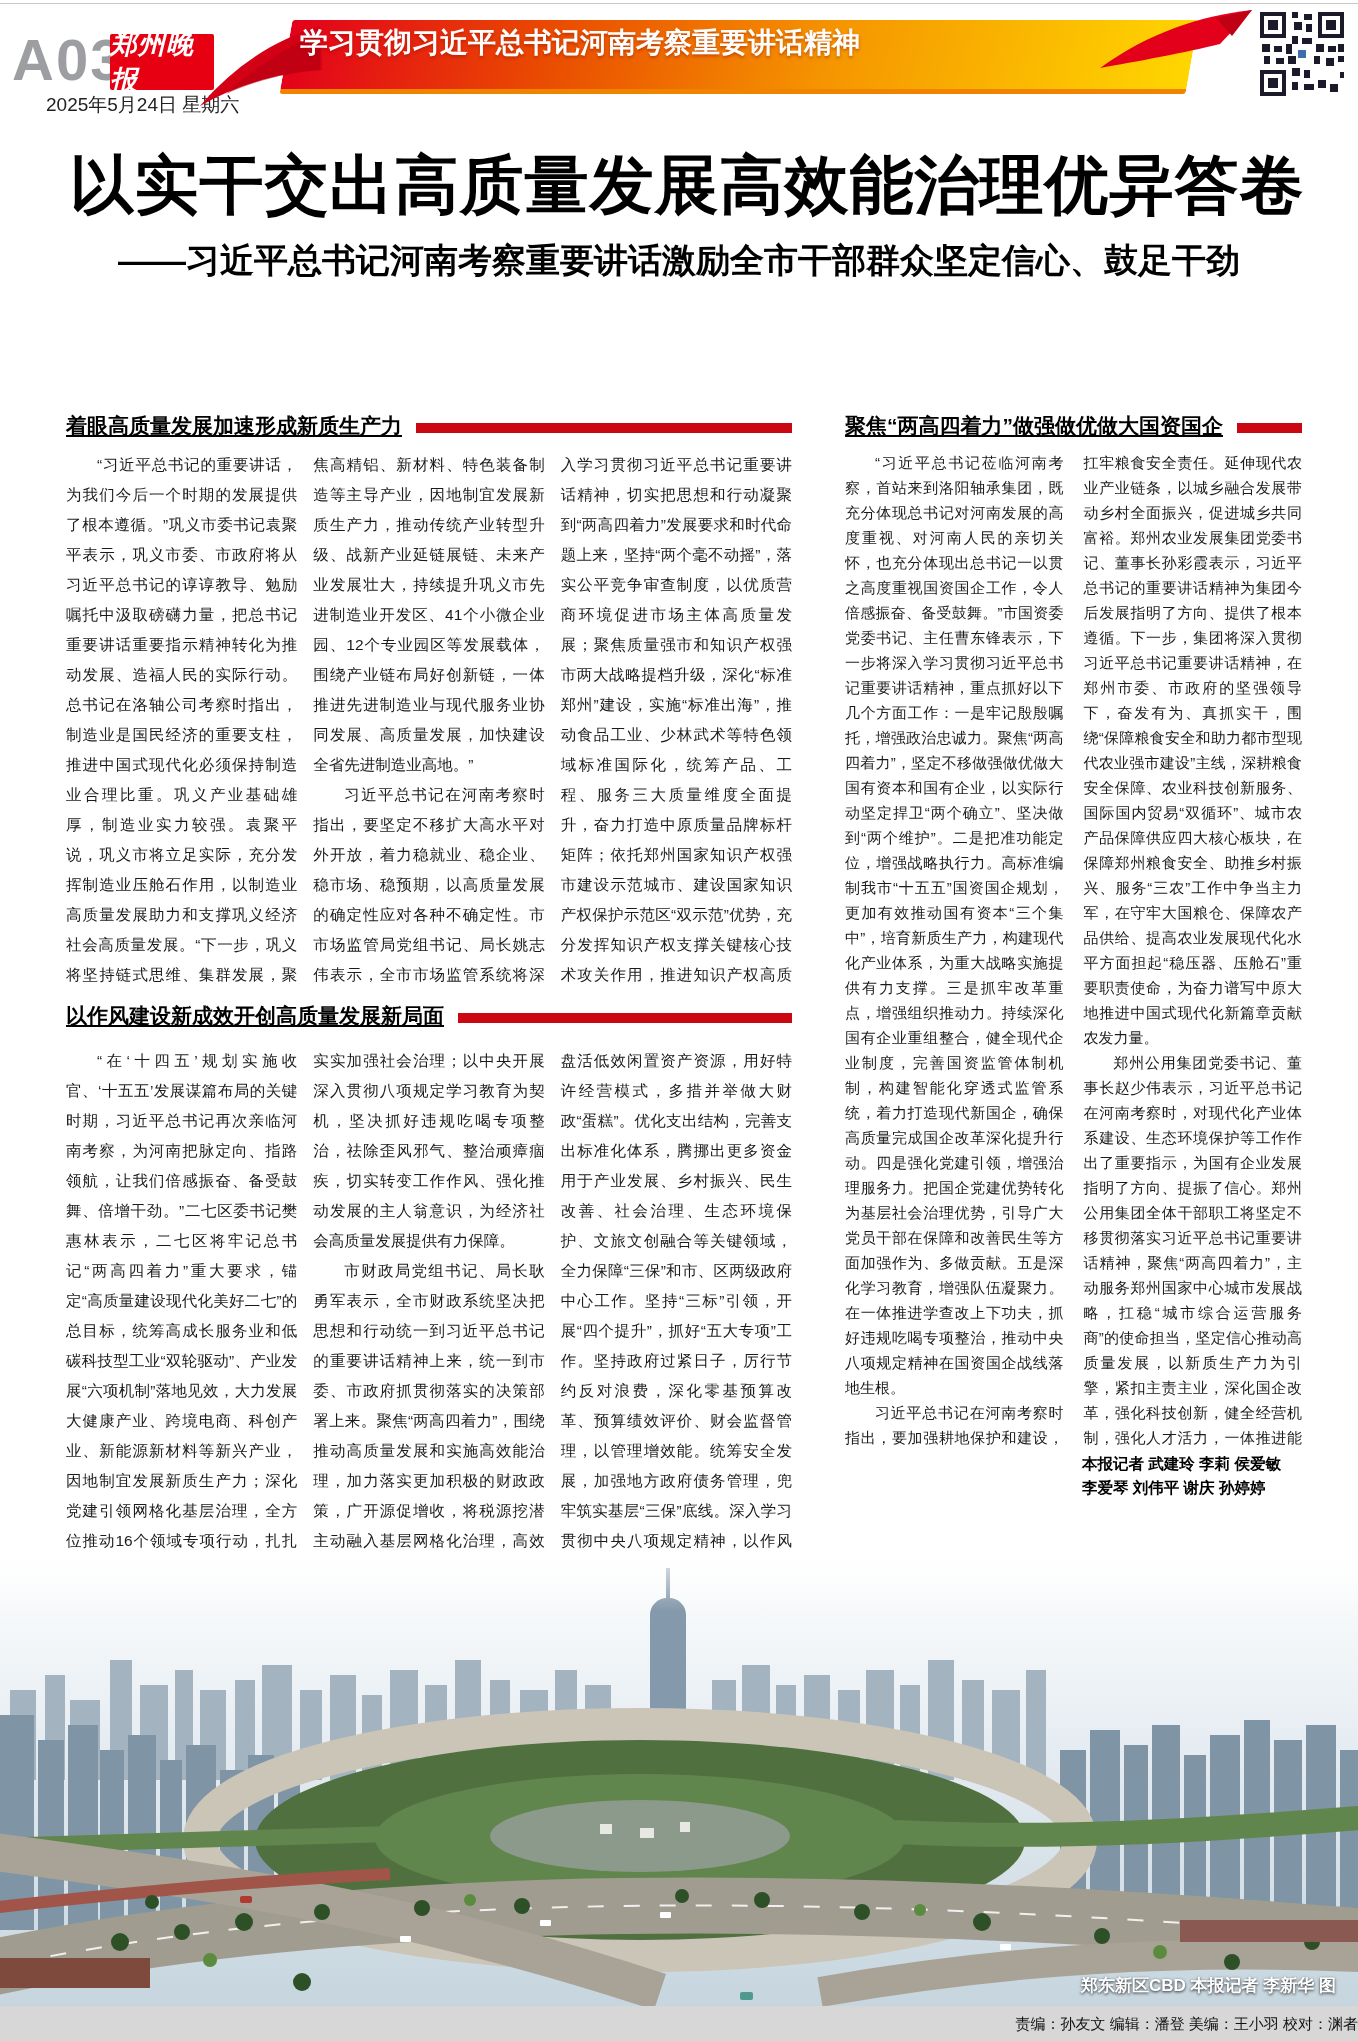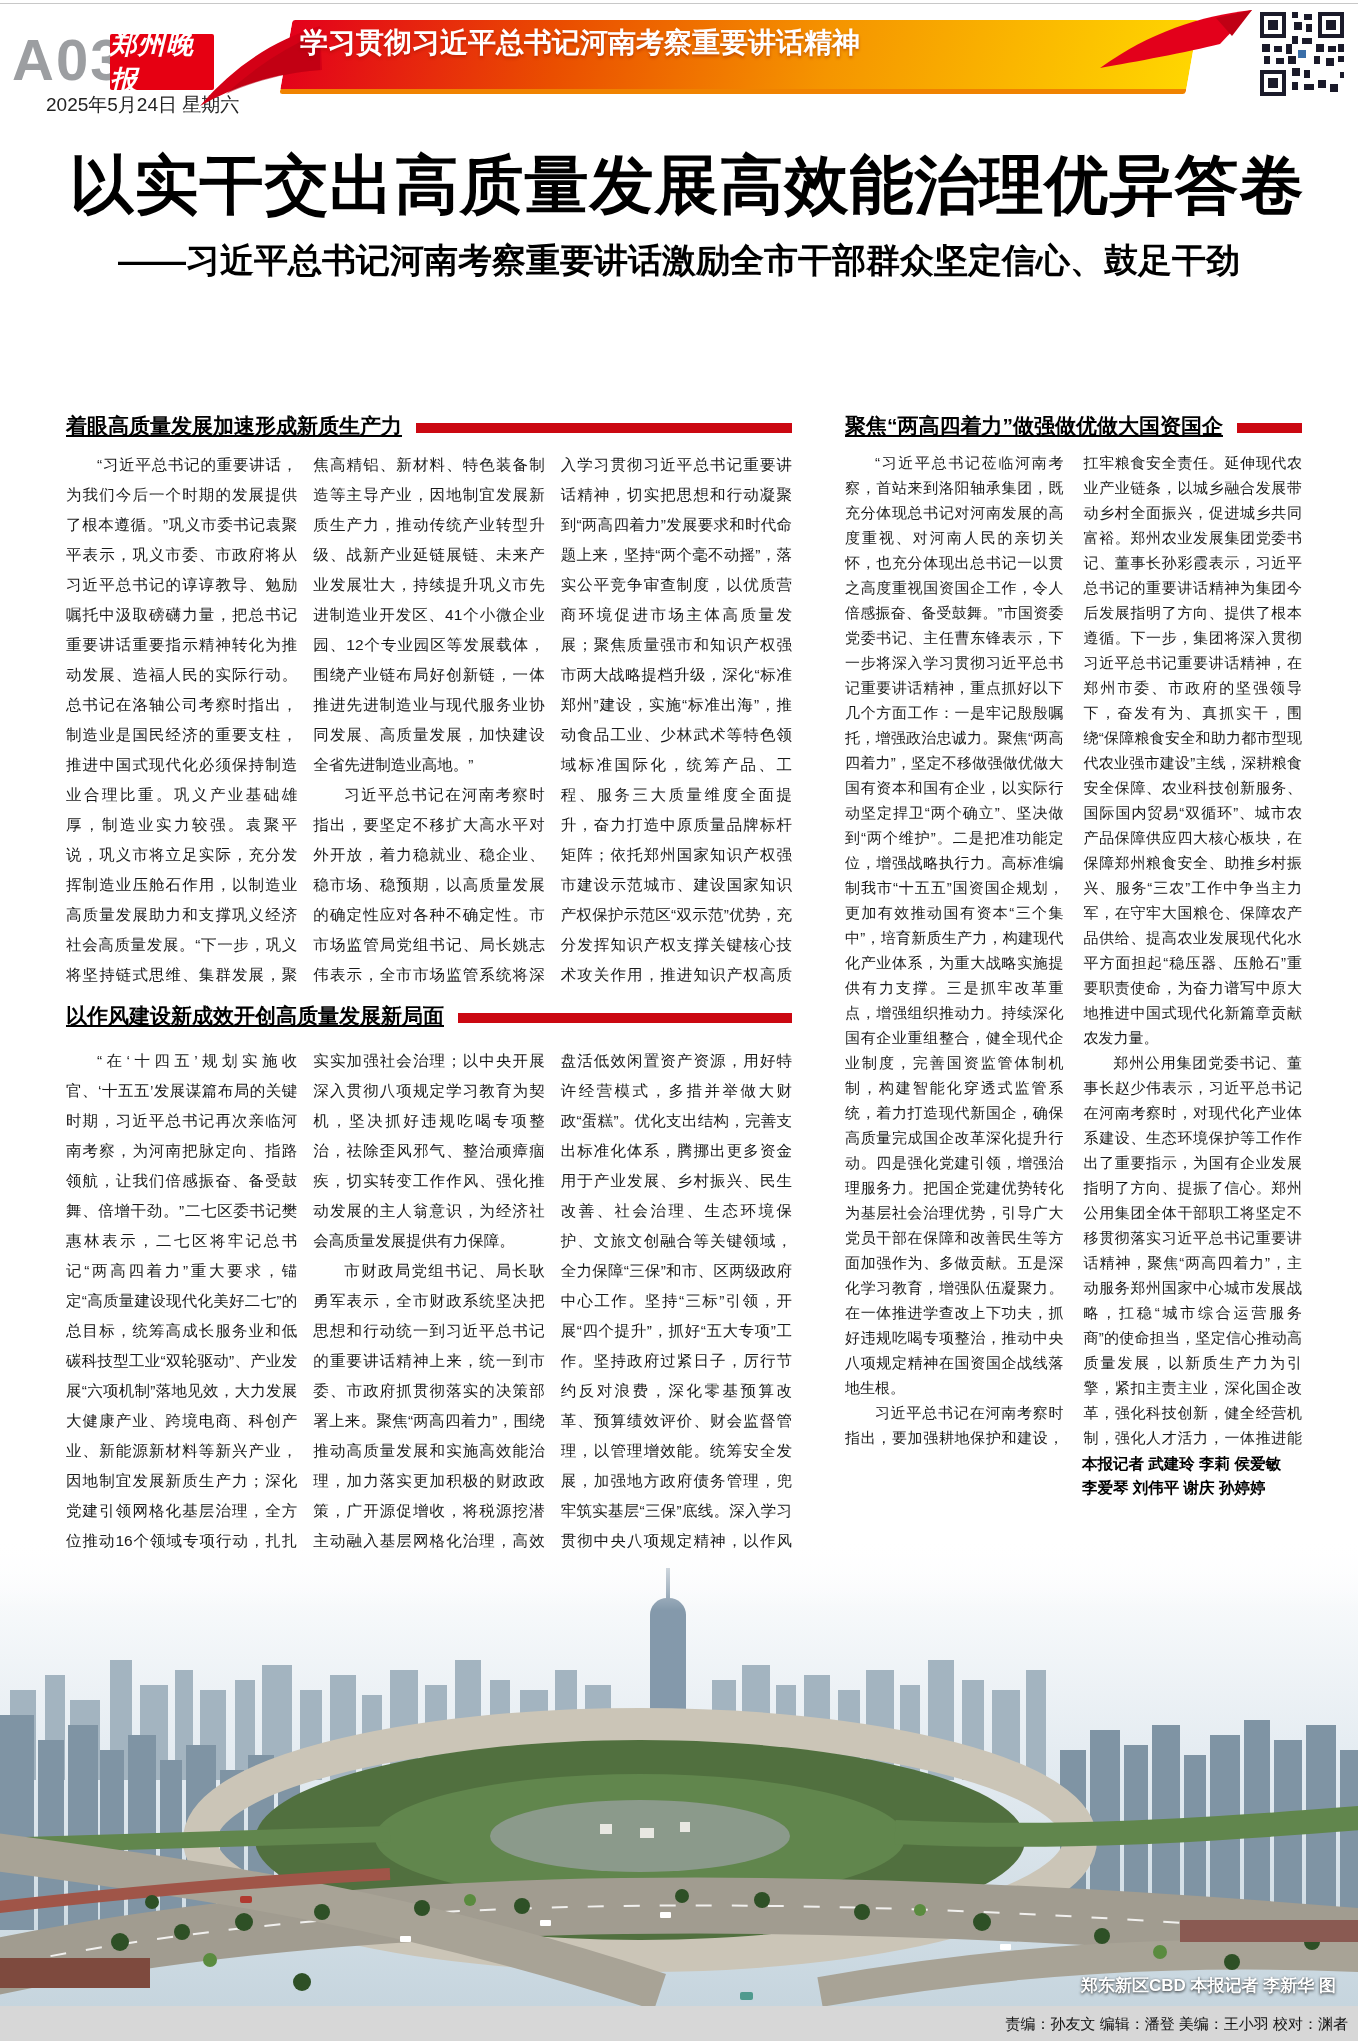--- a/index.html
+++ b/index.html
@@ -47,21 +47,21 @@
   .sec3-h { left:845px; top:412px; width:457px; }
   .sec3-b { left:845px; top:450px; width:457px; height:1000px; }
   .byline { left:1082px; top:1452px; width:220px; font-size:15.5px; font-weight:800; line-height:24px;
             text-align:justify; color:#000; z-index:2; }
 
   
   .photo { left:0; top:1540px; width:1358px; height:466px; z-index:1; }
   .photo-caption { right:22px; top:1974px; color:#fff; font-size:17px; font-weight:700; z-index:3;
                    text-shadow:0 1px 3px rgba(0,0,0,.85); }
   .credits-bar { left:0; top:2006px; width:1358px; height:35px; background:#d7d7d7; z-index:3;
-                 text-align:right; padding-right:10px; font-size:15px; line-height:35px; color:#111; }
+                 text-align:right; font-size:15px; line-height:35px; color:#111; }
 </style>
 </head>
 <body>
 
 <div class="page">
 
   <div class="abs top-rule"></div>
 
   <div class="abs page-num">A03</div>
   <div class="abs masthead">

